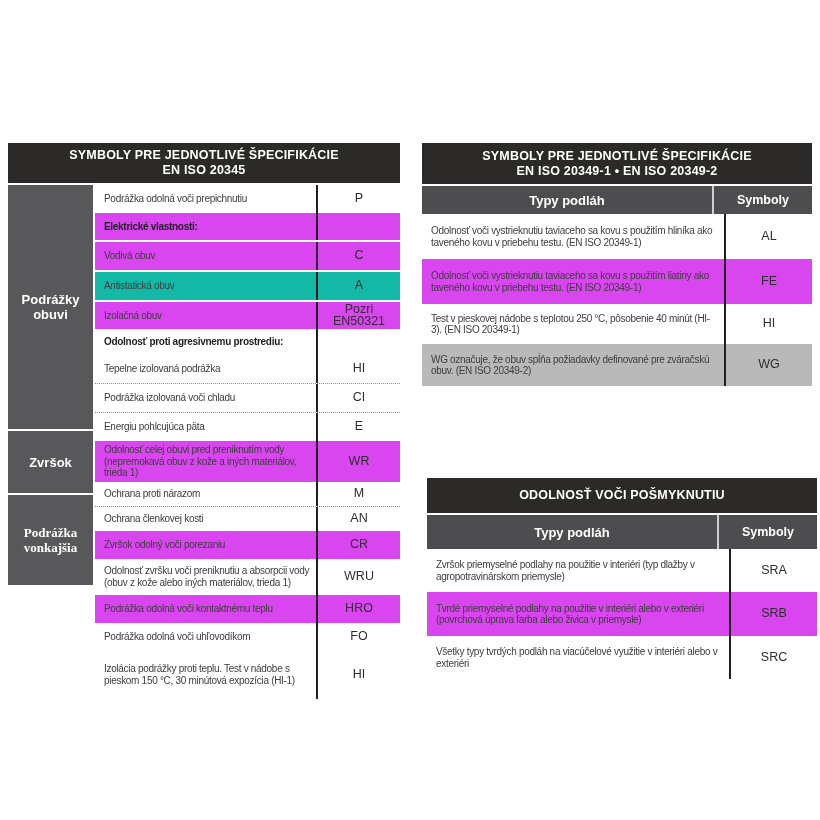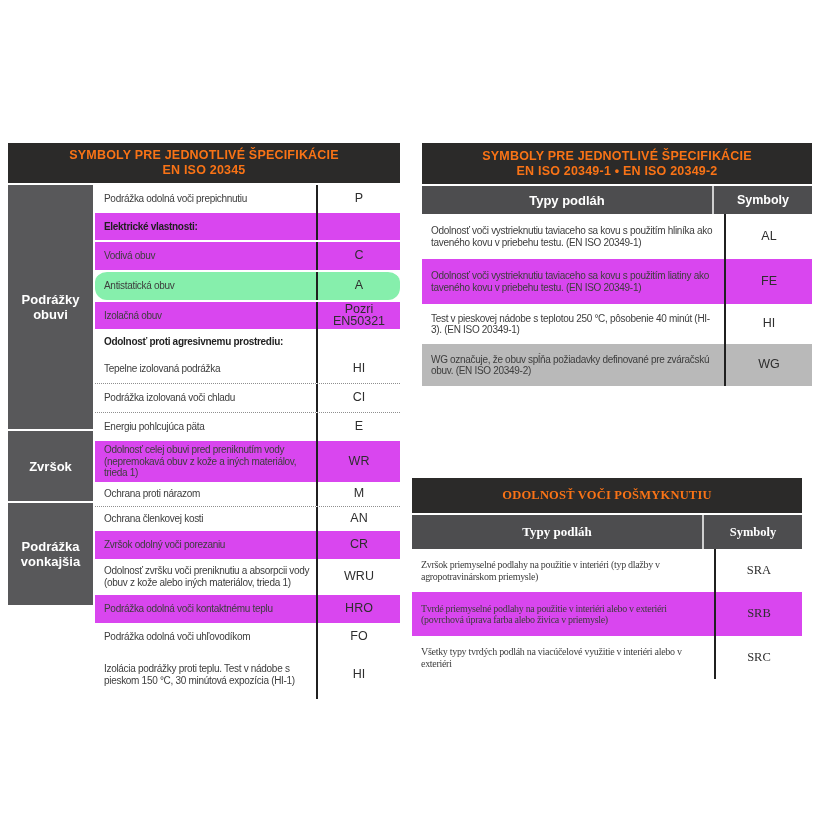--- a/index.html
+++ b/index.html
@@ -6,21 +6,21 @@
   body{
     width:820px;height:820px;background:#ffffff;position:relative;
     font-family:"Liberation Sans","DejaVu Sans",sans-serif;
     color:#3d3d3d;-webkit-font-smoothing:antialiased;
   }
   .tbl{position:absolute;box-sizing:border-box;}
   .tbl *{box-sizing:border-box;}
 
   
   .thead{
-    background:#2b2a29;color:#f97316;display:flex;flex-direction:column;
+    background:#2b2a29;color:#ffffff;display:flex;flex-direction:column;
     align-items:center;justify-content:center;text-align:center;
     font-weight:bold;letter-spacing:.2px;
   }
   .thead .l1{font-size:12.5px;line-height:15px;}
   .thead .l2{font-size:12.5px;line-height:15px;}
   .gap2{height:2px;background:#ffffff;}
   .subhead{
     background:#4d4d4f;color:#ffffff;font-weight:bold;display:flex;align-items:stretch;
   }
   .subhead .t{flex:1;display:flex;align-items:center;justify-content:center;font-size:13px;}
@@ -37,54 +37,54 @@
   .rows{flex:1;}
   .trow{display:flex;align-items:stretch;font-size:10px;line-height:11.5px;letter-spacing:-0.3px;}
   .cell-desc{flex:1;display:flex;align-items:center;padding:3px 6px 3px 9px;}
   .cell-sym{
     width:84px;flex:0 0 84px;border-left:2px solid #202020;display:flex;align-items:center;
     justify-content:center;font-size:12.5px;letter-spacing:0;color:#2e2e2e;text-align:center;padding:0 2px;
   }
   .r-rows .cell-sym{width:88px;flex:0 0 88px;}
   .bg-white{background:#ffffff;}
   .bg-gray{background:#d946ef;}
-  .bg-grayLight{background:#86efac;border-radius:12px;}
+  .bg-grayLight{background:#14b8a6;}
   .bg-grayDark{background:#b9b9b9;}
   .bold .cell-desc{font-weight:bold;color:#1f1f1f;}
   .dot{border-bottom:1px dotted #8f8f8f;}
   .gapTop{border-top:2px solid #ffffff;}
 
   
   #tbl-20345{left:8px;top:143px;width:392px;}
   #tbl-20345 .thead{height:40px;}
   #tbl-20349{left:422px;top:143px;width:390px;}
   #tbl-20349 .thead{height:41px;}
   #tbl-20349 .subhead{height:28px;}
-  #tbl-slip{left:412px;top:478px;width:390px;font-family:Liberation Serif, serif;}
+  #tbl-slip{left:427px;top:478px;width:390px;}
   #tbl-slip .thead{height:35px;}
   #tbl-slip .subhead{height:34px;}
 </style>
 </head>
 <body>
 
 <section class="tbl" id="tbl-20345">
   <div class="thead">
     <span class="l1">SYMBOLY PRE JEDNOTLIVÉ ŠPECIFIKÁCIE</span>
     <span class="l2">EN ISO 20345</span>
   </div>
   <div class="gap2"></div>
   <div class="tbody-flex">
     <div class="groups" id="groups-20345">
         <div class="gcell" style="height: 244px;">
           <span>Podrážky obuvi</span>
         </div>
-        <div class="gcell gsep" style="height: 72px;">
+        <div class="gcell gsep" style="height: 64px;">
           <span>Zvršok</span>
         </div>
-        <div class="gcell gsep" style="height: 104px;">
+        <div class="gcell gsep" style="height: 92px; font-family: Liberation Serif, serif;">
           <span>Podrážka vonkajšia</span>
         </div>
       </div>
     <div class="rows" id="rows-20345">
         <div class="trow bg-white" style="min-height: 28px;">
           <div class="cell-desc">
             <span>Podrážka odolná voči prepichnutiu</span>
           </div>
           <div class="cell-sym">P</div>
         </div>

